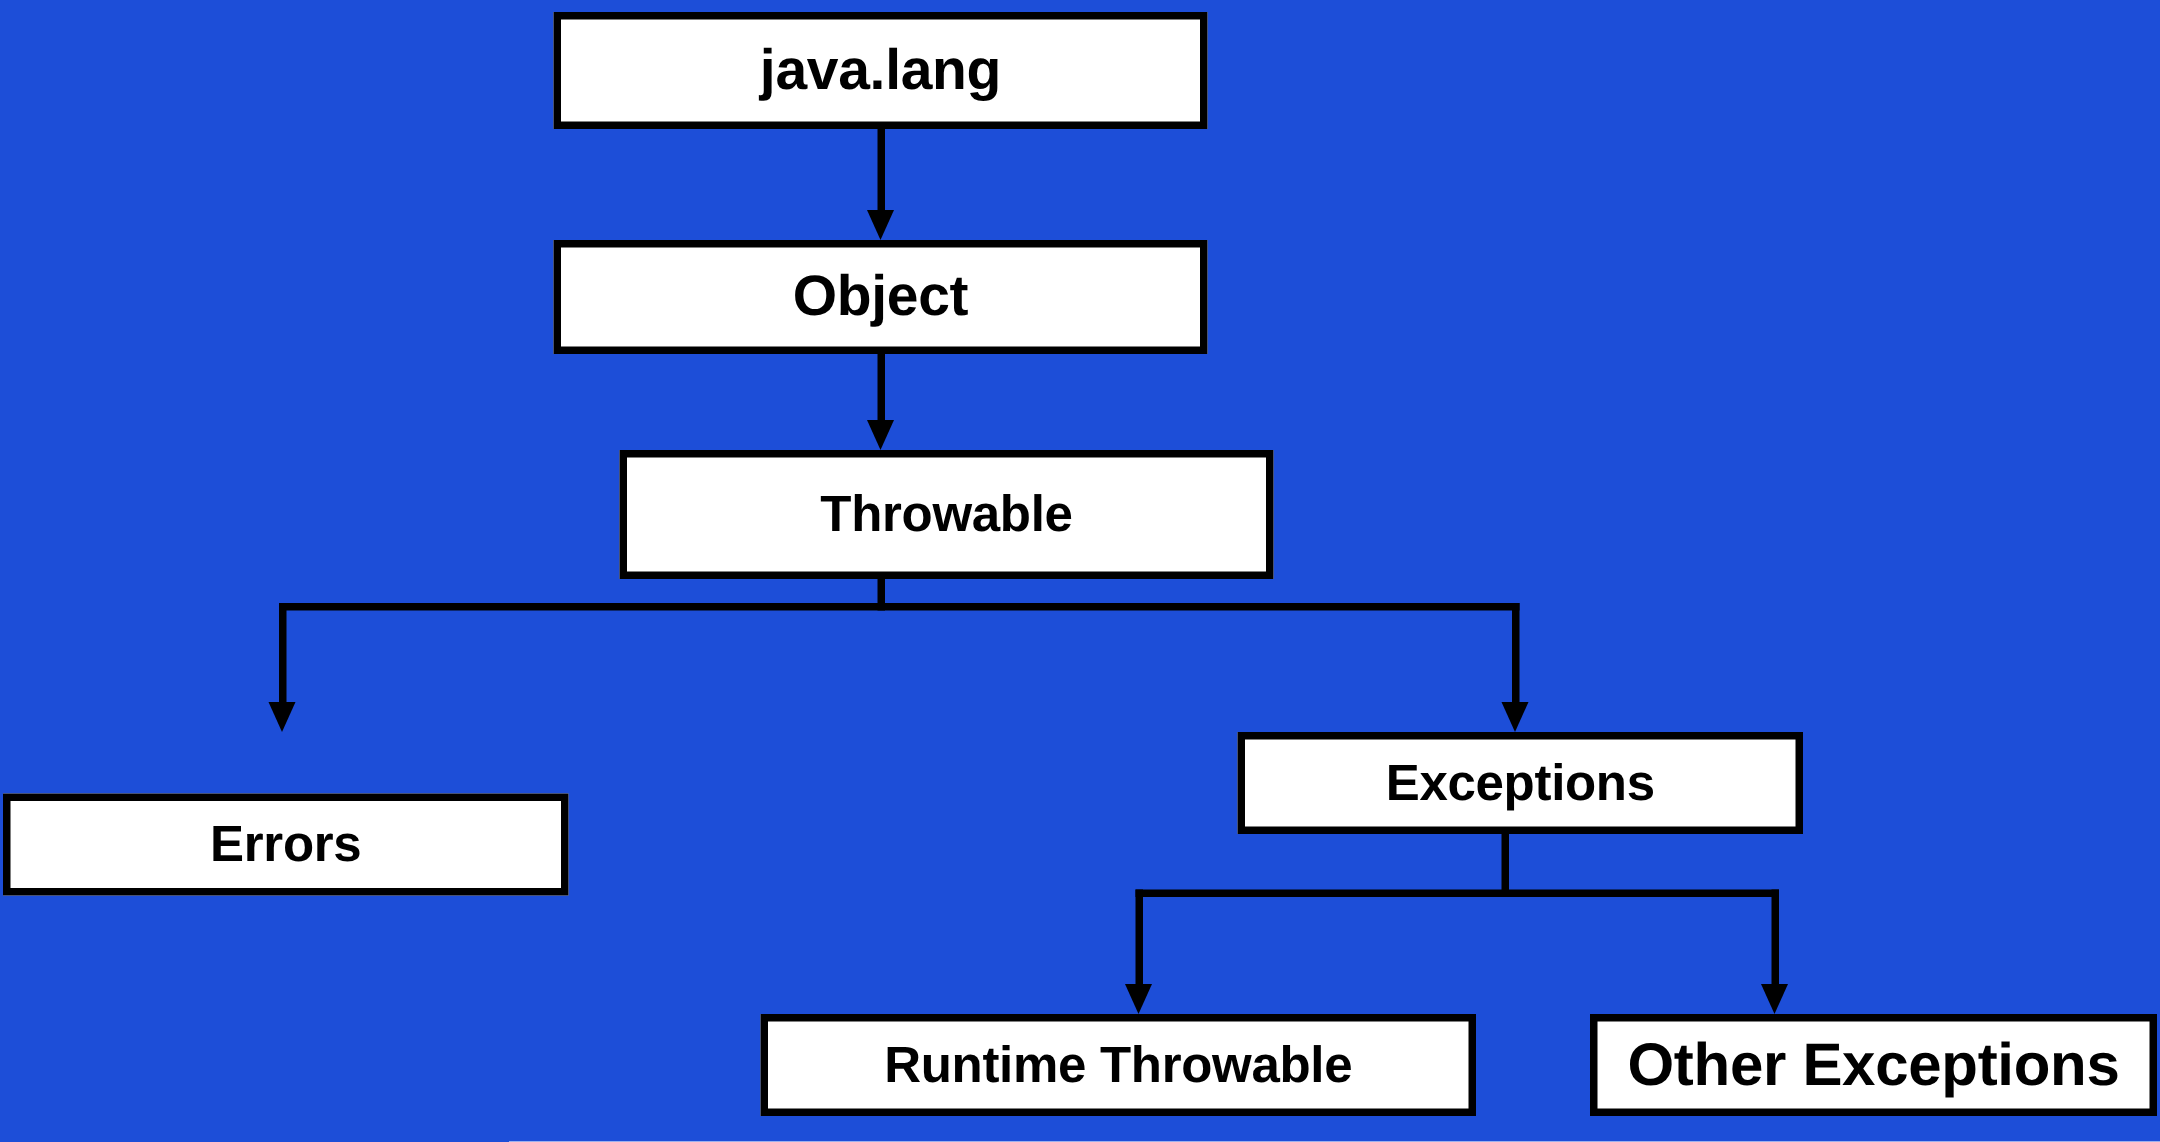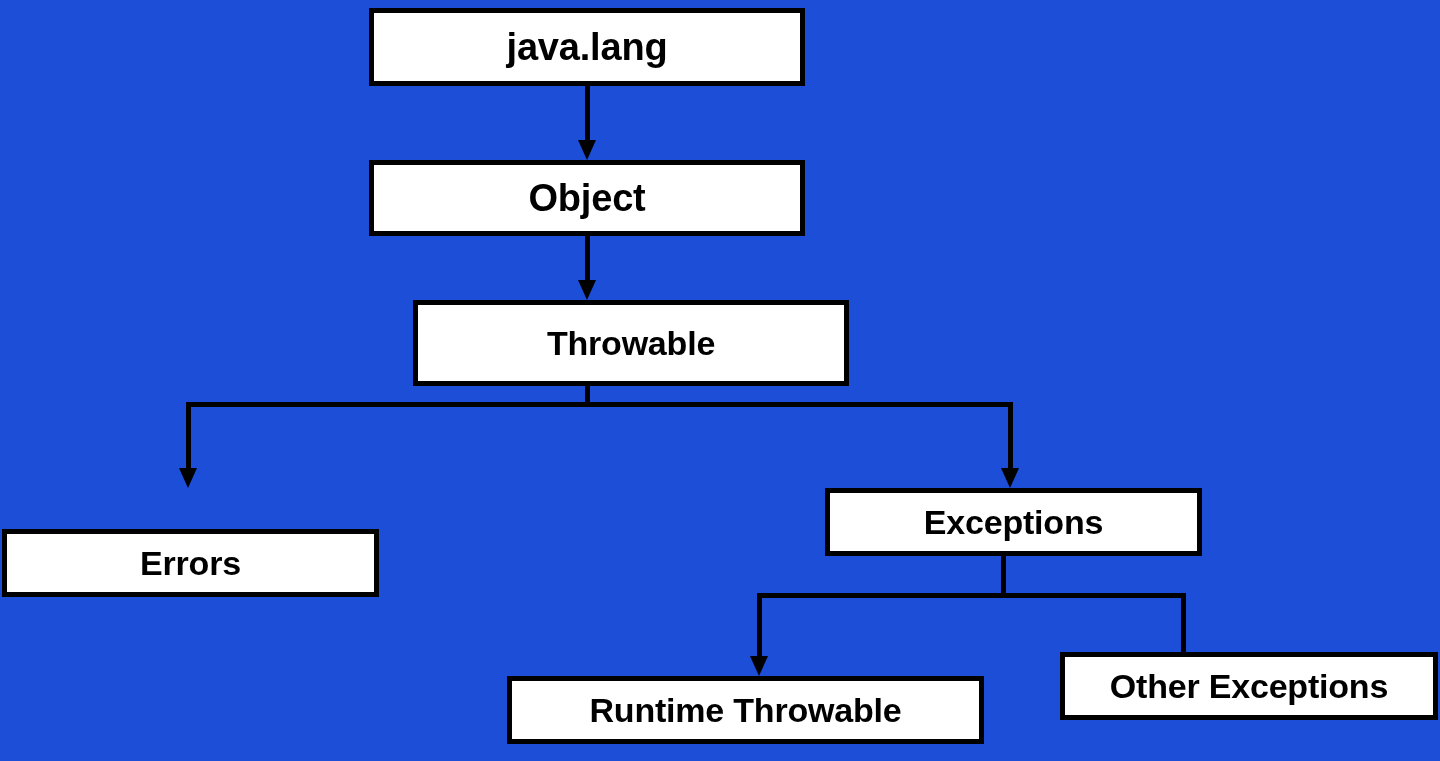--- a/index.html
+++ b/index.html
@@ -54,21 +54,21 @@
     z-index: 2;
   }
 
   
   #node-javalang          { left: 369px; top: 8px;   width: 436px; height: 78px;  font-size: 38px; }
   #node-object            { left: 369px; top: 160px; width: 436px; height: 76px;  font-size: 38px; }
   #node-throwable         { left: 369px; top: 300px; width: 436px; height: 86px;  font-size: 34px; margin-left: 44px; }
   #node-errors            { left: 2px;   top: 488px; width: 377px; height: 68px;  font-size: 34px; margin-top: 41px; }
   #node-exceptions        { left: 815px; top: 488px; width: 377px; height: 68px;  font-size: 34px; margin-left: 10px; }
   #node-runtime-exceptions{ left: 507px; top: 676px; width: 477px; height: 68px;  font-size: 34px; }
-  #node-other-exceptions  { left: 1060px;top: 652px; width: 378px; height: 68px;  font-size: 34px; }
+  #node-other-exceptions  { left: 1060px;top: 676px; width: 378px; height: 68px;  font-size: 40px; }
 </style>
 </head>
 <body>
 
 <div id="canvas">
 
   <div class="node" id="node-javalang">
     <span class="node-label">java.lang</span>
   </div>
 

